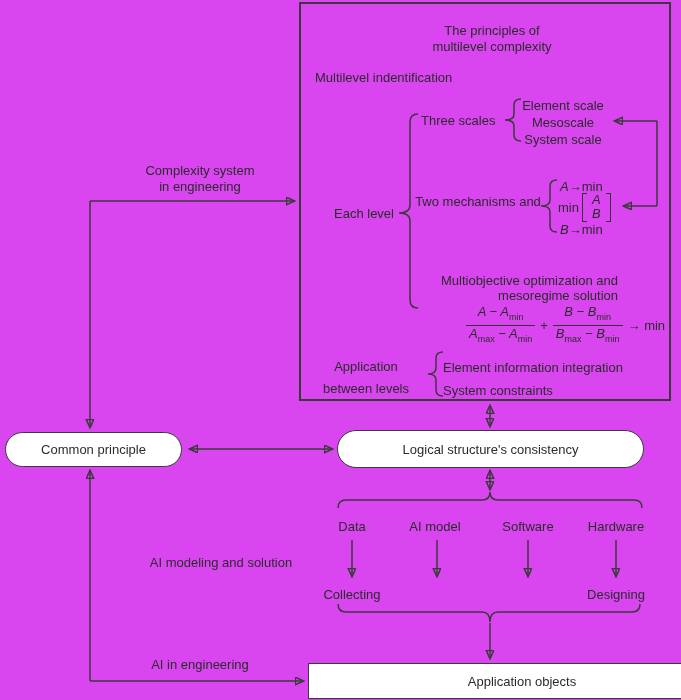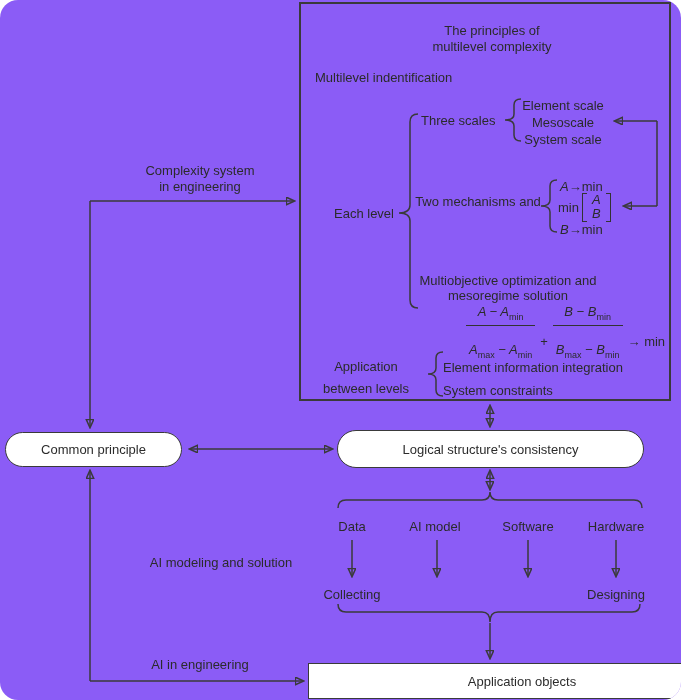--- a/index.html
+++ b/index.html
@@ -1,48 +1,48 @@
 <!DOCTYPE html>
 <html><head>
 <meta charset="utf-8">
 <style>
   html,body{margin:0;padding:0;background:#fff;}
   #canvas{
-    position:relative;width:681px;height:700px;background:#8b5cf6;
+    position:relative;width:681px;height:700px;background:#d946ef;
     font-family:"Liberation Sans","DejaVu Sans",sans-serif;
-    font-size:13px;color:#2b2b2b;overflow:hidden;border-radius:18px;
+    font-size:13px;color:#2b2b2b;overflow:hidden;
   }
   .abs{position:absolute;}
   .ctr{text-align:center;}
   #wires{position:absolute;left:0;top:0;width:681px;height:700px;}
   #wires path, #wires line{stroke:#3a3a3a;stroke-width:1.5;fill:none;}
   .bigbox{
     position:absolute;left:299px;top:2px;width:372px;height:399px;
     border:2px solid #3a3a3a;background:transparent;box-sizing:border-box;
   }
   .pill{
     position:absolute;border:1.5px solid #3a3a3a;border-radius:19px;
     display:flex;align-items:center;justify-content:center;box-sizing:border-box;
     background:#fff;
   }
   .rectnode{
     position:absolute;border:1.5px solid #3a3a3a;
     display:flex;align-items:center;justify-content:center;box-sizing:border-box;
     background:#fff;
   }
   .lh16{line-height:16px;}
-  .lh15{line-height:15px;}
+  .lh15{line-height:15px;text-align:right;}
   .lh17{line-height:17px;}
   .lh14{line-height:14px;}
   i{font-style:italic;}
   sub{font-size:9px;}
   
   .formula{position:absolute;display:flex;align-items:center;gap:5px;}
   .frac{display:inline-flex;flex-direction:column;align-items:center;line-height:15px;}
-  .frac .den{border-top:1.4px solid #333;padding:16px 3px;}
+  .frac .den{border-top:1.4px solid #333;padding:0 3px;}
   .frac .num{padding:0 3px;}
   
   .regime-mid{position:absolute;display:flex;align-items:stretch;gap:3px;}
   .regime-mid .minw{align-self:center;}
   .brk{width:5px;box-sizing:border-box;}
   .brk.l{border:1.5px solid #333;border-right:none;}
   .brk.r{border:1.5px solid #333;border-left:none;}
   .stack{display:flex;flex-direction:column;align-items:center;line-height:14px;padding:0 2px;}
   .colcell{position:absolute;width:130px;text-align:center;}
 </style>

